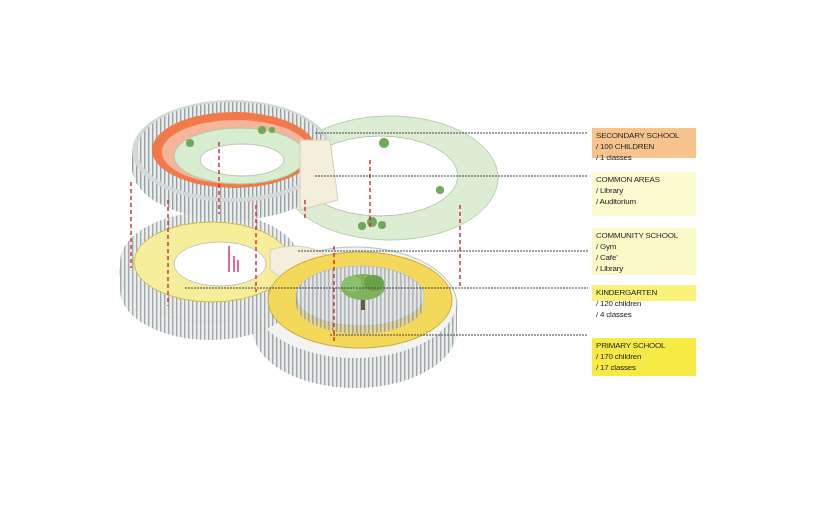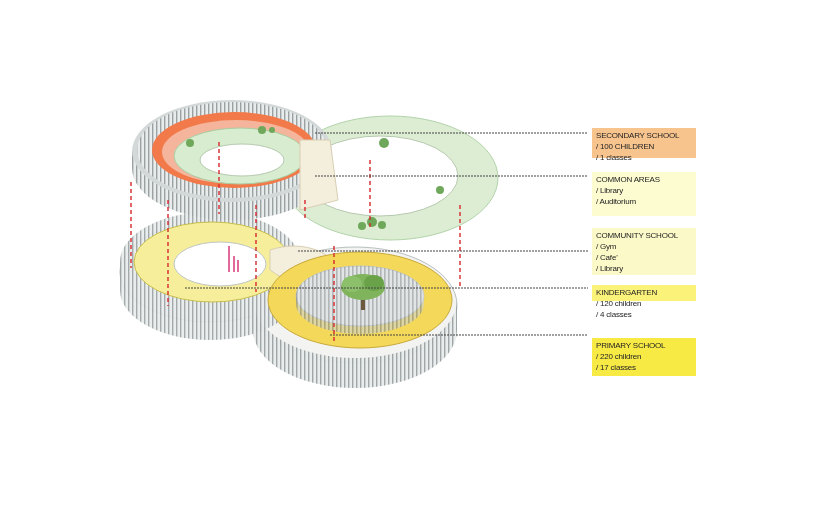--- a/index.html
+++ b/index.html
@@ -122,21 +122,21 @@
       <span class="t">/ Cafe'</span>
       <span class="t">/ Library</span>
     </div>
     <div class="lbl" style="top:285px;height:16px;background:#fbf27a">
       <span class="t">KINDERGARTEN</span>
       <span class="t">/ 120 children</span>
       <span class="t">/ 4 classes</span>
     </div>
     <div class="lbl" style="top:338px;height:38px;background:#f8ea45">
       <span class="t">PRIMARY SCHOOL</span>
-      <span class="t">/ 220 children</span>
+      <span class="t">/ 170 children</span>
       <span class="t">/ 17 classes</span>
     </div>
   </div>
 
   <div class="caption">
     
     
     
     
   </div>

